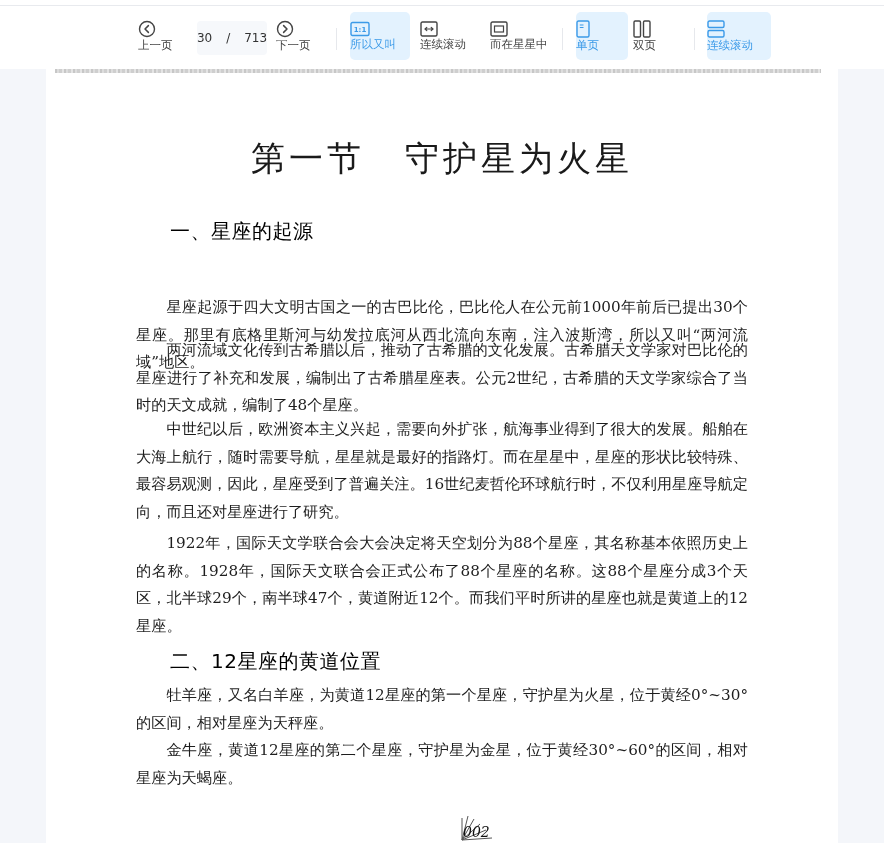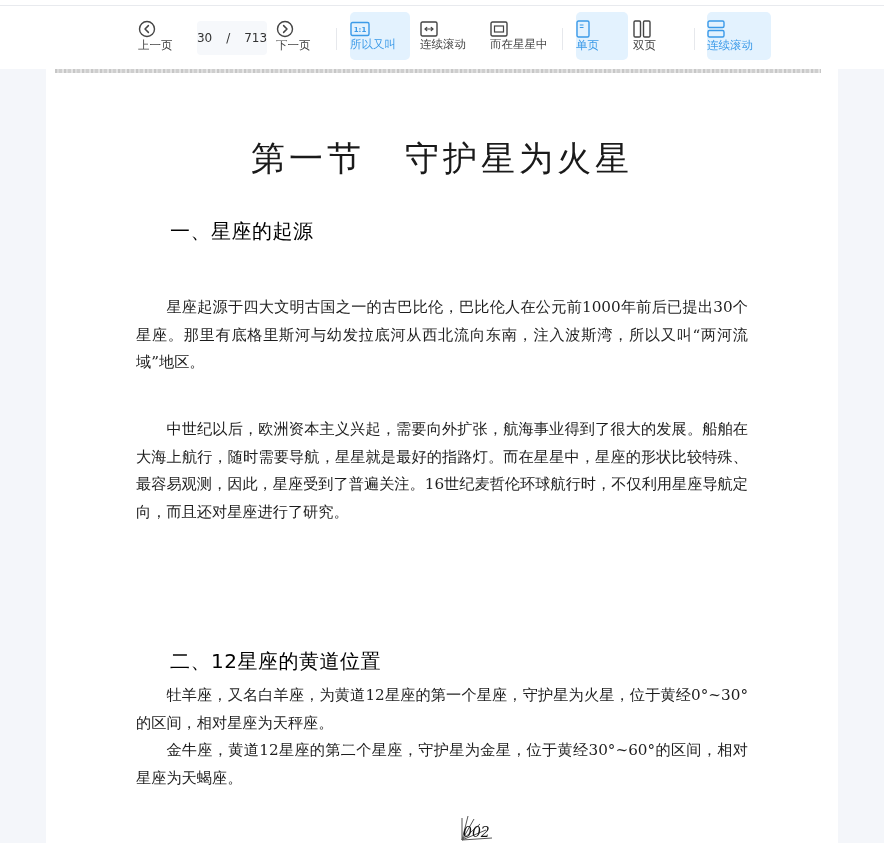--- a/index.html
+++ b/index.html
@@ -138,21 +138,23 @@
 <div class="page">
   <div class="scanstrip"></div>
 
   <div class="chapter-title">
     <span>第一节</span><span class="gap"></span><span>守护星为火星</span>
   </div>
 
   <div class="h2" style="top:154px;">一、星座的起源</div>
 
   <p class="para" style="top:190px;margin-top:40px;">星座起源于四大文明古国之一的古巴比伦，巴比伦人在公元前1000年前后已提出30个星座。那里有底格里斯河与幼发拉底河从西北流向东南，注入波斯湾，所以又叫“两河流域”地区。</p>
+  <p class="para" style="top:273px;">两河流域文化传到古希腊以后，推动了古希腊的文化发展。古希腊天文学家对巴比伦的星座进行了补充和发展，编制出了古希腊星座表。公元2世纪，古希腊的天文学家综合了当时的天文成就，编制了48个星座。</p>
   <p class="para" style="top:352px;">中世纪以后，欧洲资本主义兴起，需要向外扩张，航海事业得到了很大的发展。船舶在大海上航行，随时需要导航，星星就是最好的指路灯。而在星星中，星座的形状比较特殊、最容易观测，因此，星座受到了普遍关注。16世纪麦哲伦环球航行时，不仅利用星座导航定向，而且还对星座进行了研究。</p>
+  <p class="para" style="top:466px;">1922年，国际天文学联合会大会决定将天空划分为88个星座，其名称基本依照历史上的名称。1928年，国际天文联合会正式公布了88个星座的名称。这88个星座分成3个天区，北半球29个，南半球47个，黄道附近12个。而我们平时所讲的星座也就是黄道上的12星座。</p>
 
   <div class="h2" style="top:584px;">二、12星座的黄道位置</div>
 
   <p class="para" style="top:618px;">牡羊座，又名白羊座，为黄道12星座的第一个星座，守护星为火星，位于黄经0°~30°的区间，相对星座为天秤座。</p>
   <p class="para" style="top:673px;">金牛座，黄道12星座的第二个星座，守护星为金星，位于黄经30°~60°的区间，相对星座为天蝎座。</p>
 
   <div class="pagenum">
     <svg width="40" height="30" viewBox="0 0 40 30" style="position:absolute;left:0;top:0;">
       <path d="M4 28 L4 6 M4 28 L10 4 M4 28 L16 7 M4 28 L22 12 M4 28 L28 18 M4 28 L34 26" stroke="#555" stroke-width="1" fill="none"></path>
     </svg>

